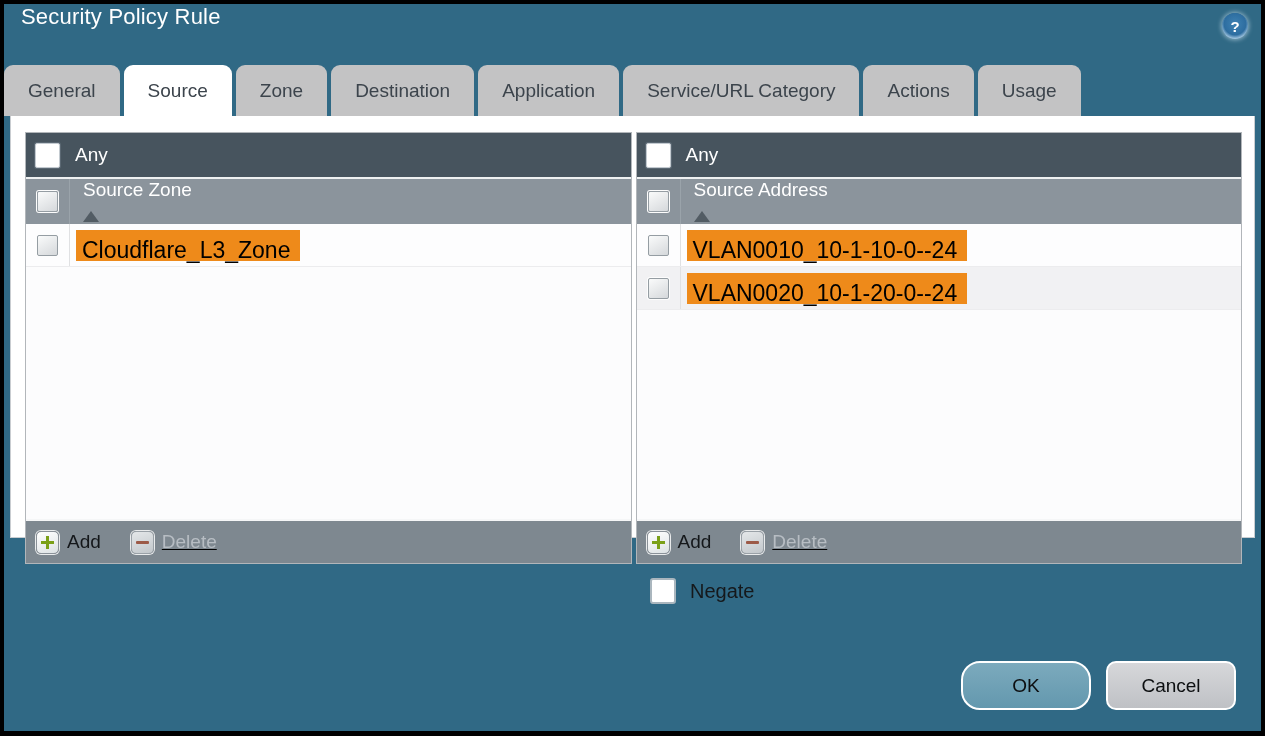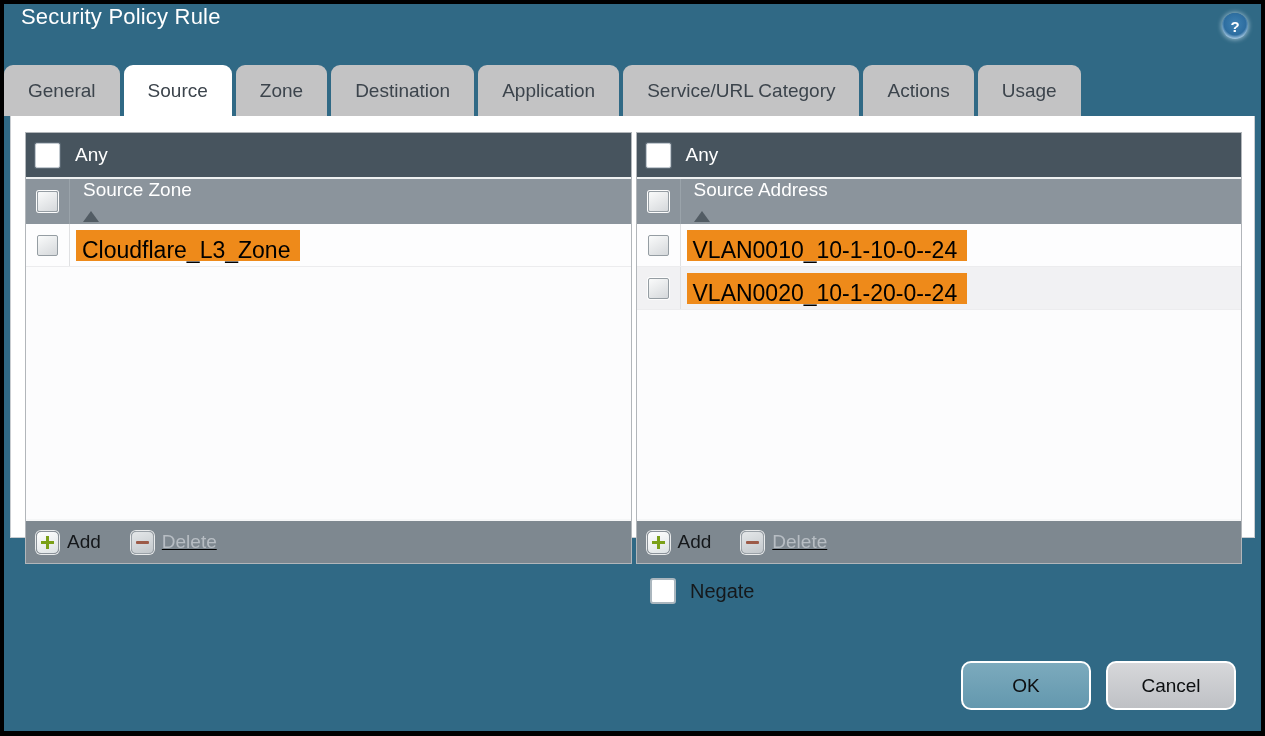--- a/index.html
+++ b/index.html
@@ -143,21 +143,21 @@
     display: flex; gap: 15px;
   }
   .btn {
     width: 130px; height: 49px;
     border-radius: 10px; border: 2px solid #ffffff;
     font-size: 19px; color: #0c0e10;
     font-family: "Liberation Sans", sans-serif;
     display: flex; align-items: center; justify-content: center;
     cursor: pointer;
   }
-  .btn-ok { background: linear-gradient(180deg, #7caabd 0%, #6398ae 100%); }
+  .btn-ok { background: linear-gradient(180deg, #7caabd 0%, #6398ae 100%); border-radius: 19px; }
   .btn-cancel { background: linear-gradient(180deg, #d6d7da 0%, #bfc1c5 100%); }
 </style>
 </head>
 <body>
 
 <div class="dialog">
 
   <div class="titlebar">
     <span class="title">Security Policy Rule</span>
     <span class="help-icon">?</span>

